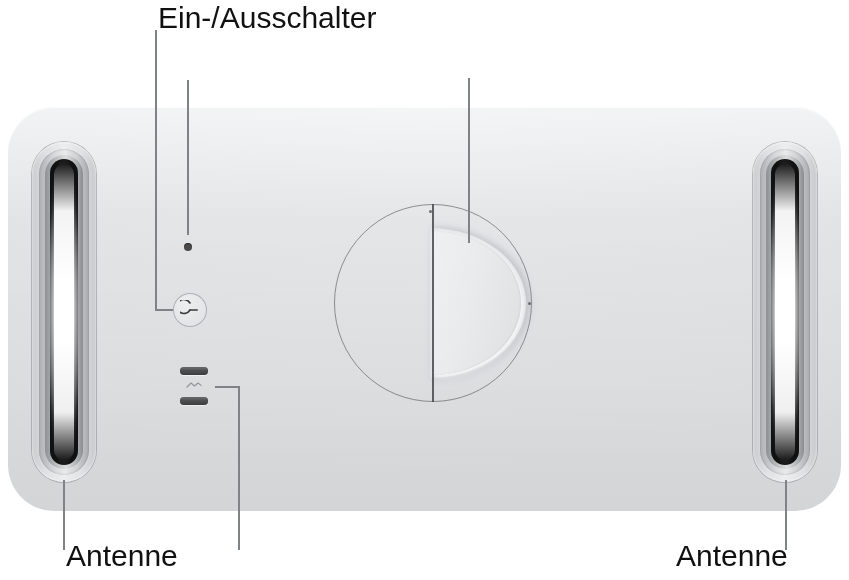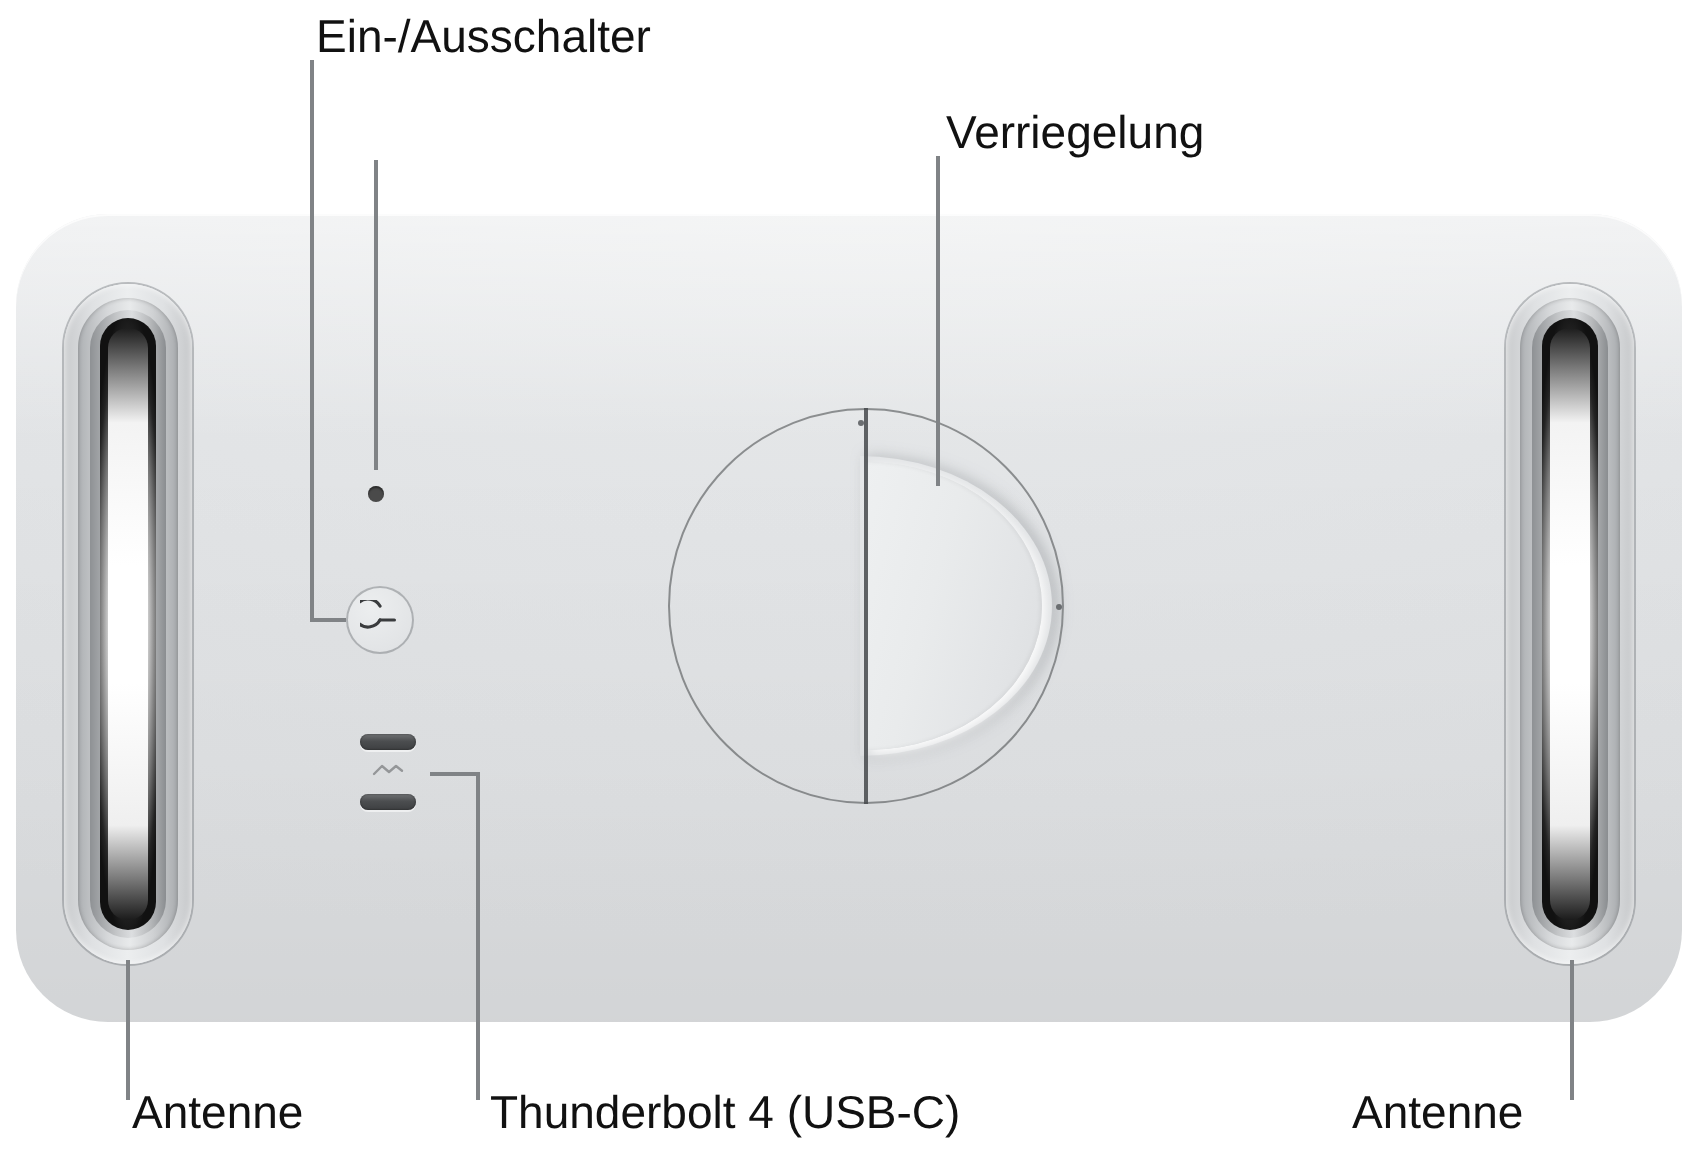--- a/index.html
+++ b/index.html
@@ -185,21 +185,21 @@
     position: absolute;
     background: #808386;
   }
   .leader.v { width: 2px; }
   .leader.h { height: 2px; }
 
   
   .label {
     position: absolute;
     color: #111111;
-    font-size: 23px;
+    font-size: 30px;
     line-height: 28px;
     white-space: nowrap;
     font-family: "Liberation Sans", sans-serif;
   }
 </style>
 </head>
 <body>
 
 <div id="stage">
 
@@ -255,21 +255,19 @@
   <div class="leader v" style="left:63px; top:480px; height:70px;"></div>
 
   <div class="leader h" style="left:215px; top:386px; width:25px;"></div>
   <div class="leader v" style="left:238px; top:386px; height:164px;"></div>
 
   <div class="leader v" style="left:785px; top:480px; height:70px;"></div>
 
   <div class="label" style="left:158px; top:4px;">Ein-/Ausschalter</div>
 
 
-  <div class="label" style="left:473px; top:52px;">Verriegelung</div>
 
   <div class="label" style="left:66px; top:542px;">Antenne</div>
 
-  <div class="label" style="left:245px; top:542px;">Thunderbolt 4 (USB-C)</div>
 
   <div class="label" style="left:676px; top:542px;">Antenne</div>
 
 </div>
 
 </body></html>

